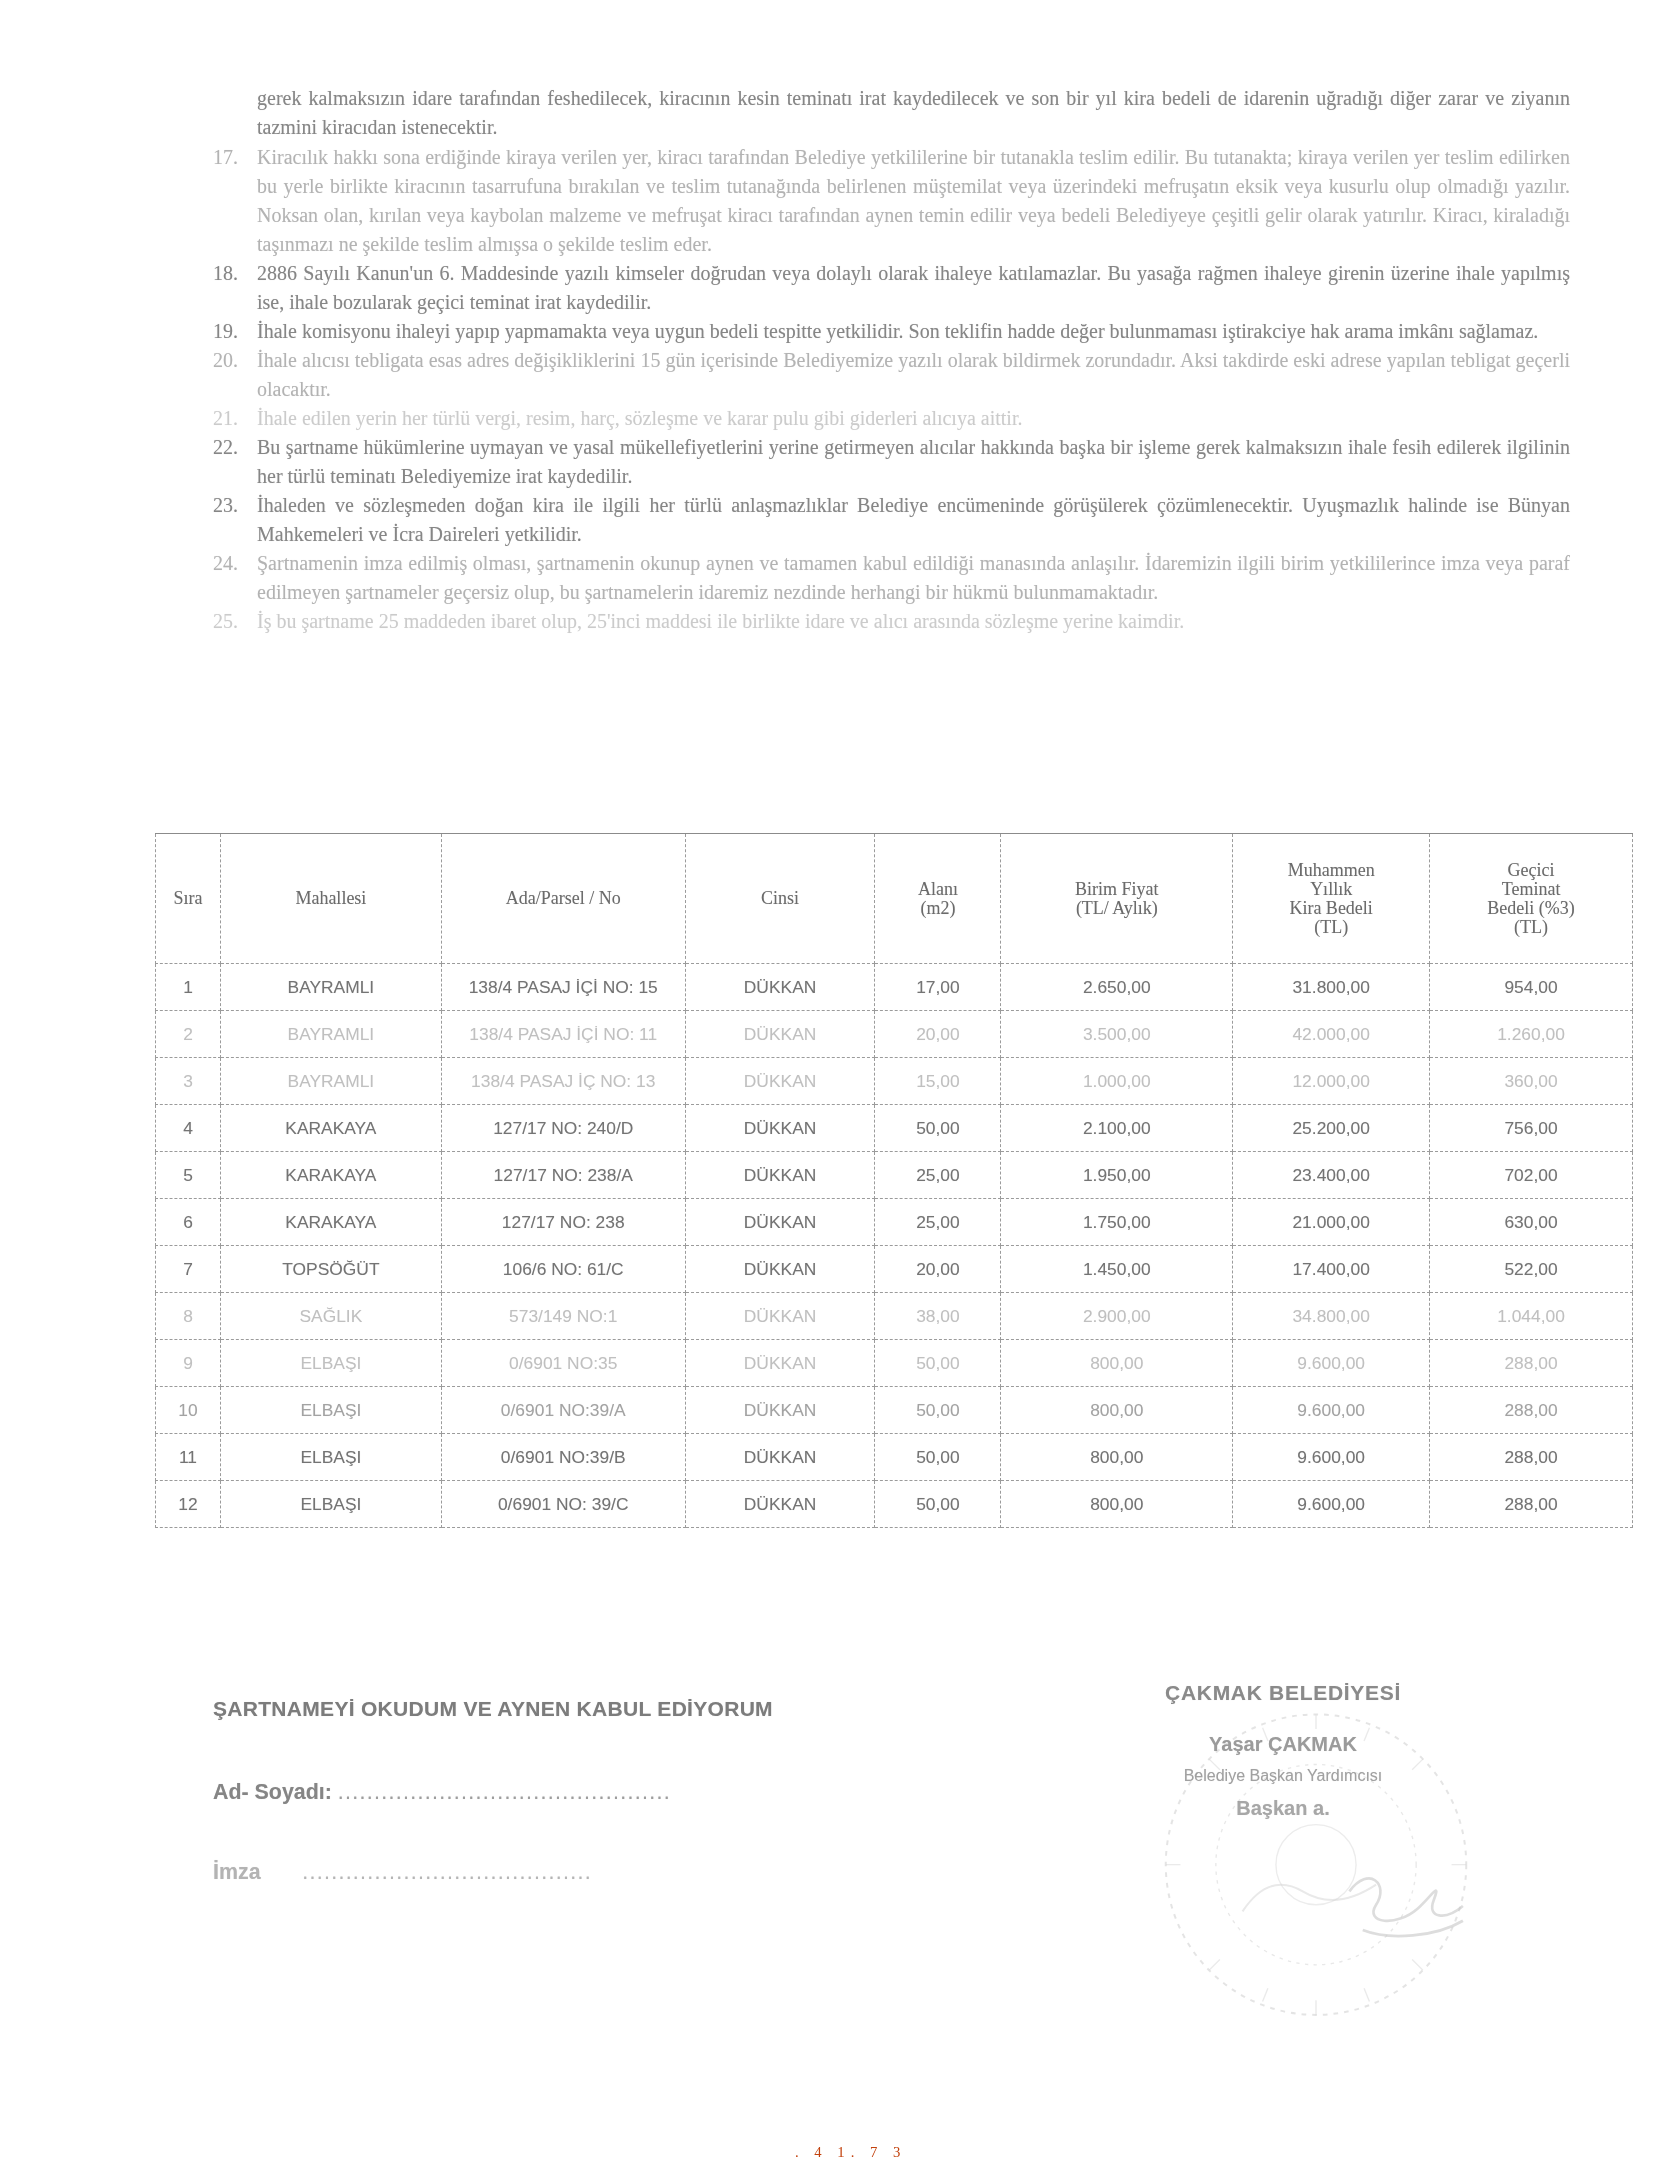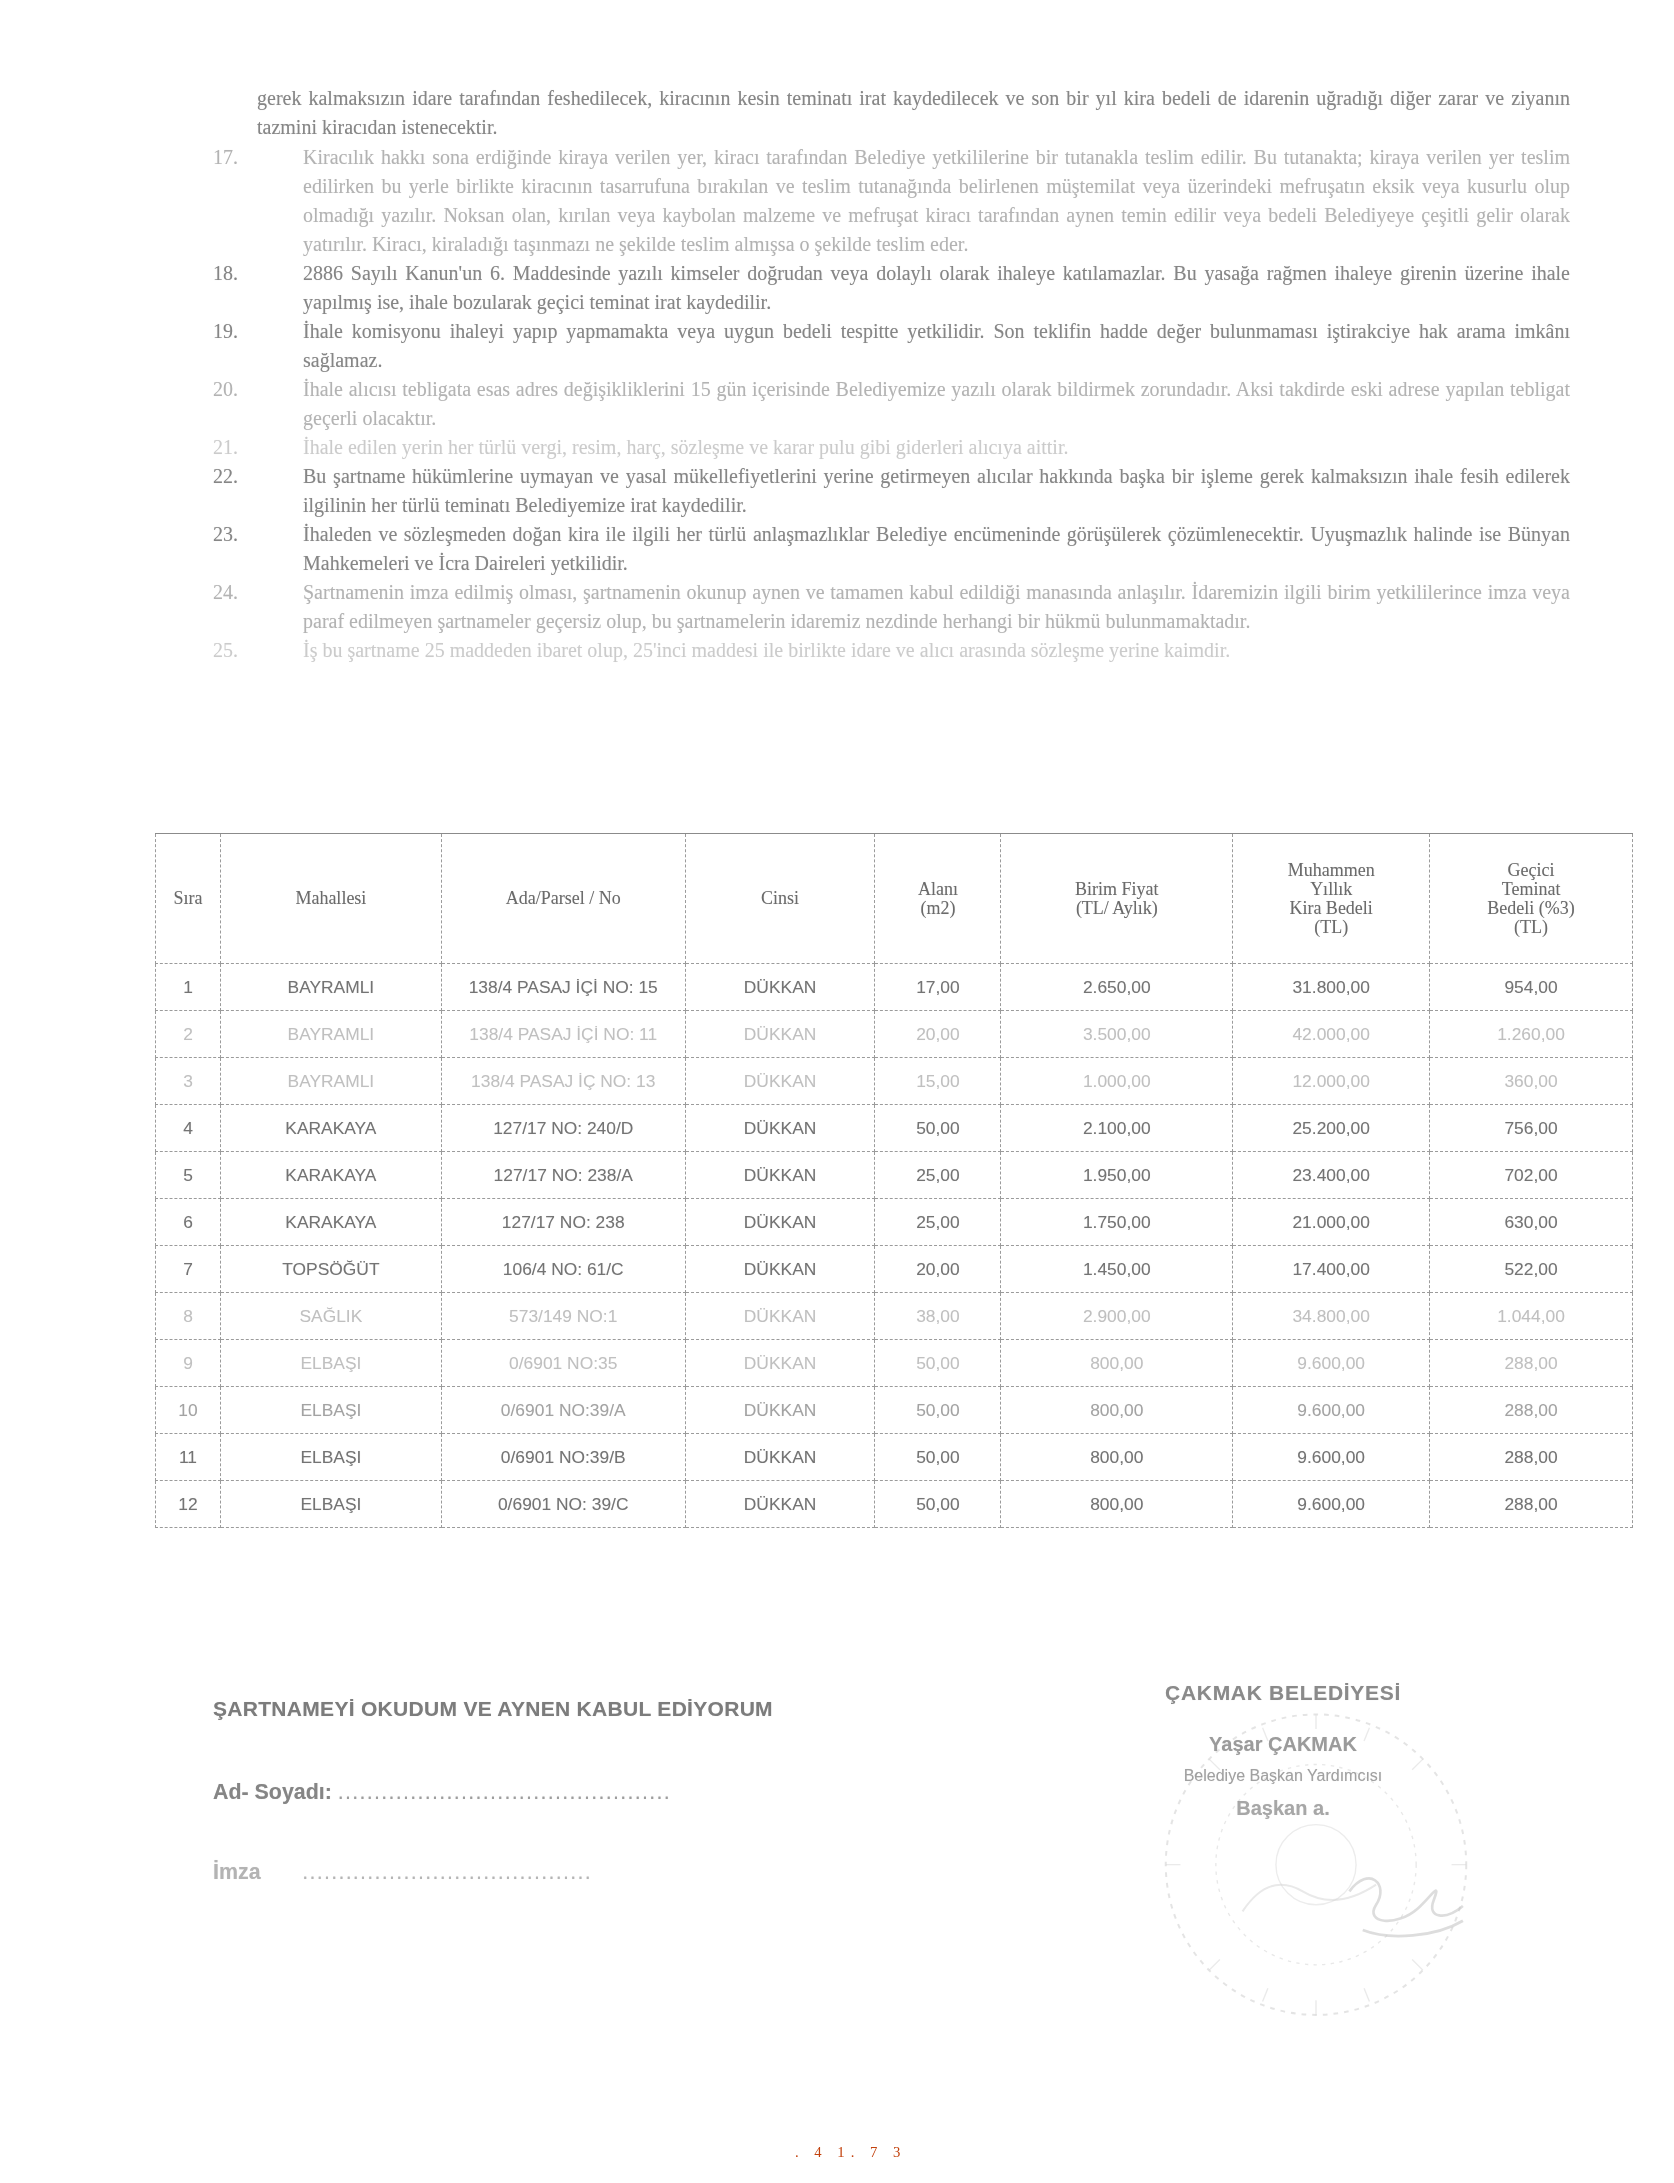--- a/index.html
+++ b/index.html
@@ -13,21 +13,21 @@
   }
   
   .textblock{
     position:absolute;left:213px;top:84px;width:1357px;
     color:#868686;
     font-size:20px;line-height:29px;
     text-align:justify;
     text-shadow:0 0 0.7px rgba(120,120,120,.35);
   }
   .continuation{margin-left:44px;margin-bottom:1.3px;}
-  .clause{display:flex;align-items:flex-start;gap:46px;}
+  .clause{display:flex;align-items:flex-start;}
   .cnum{flex:0 0 44px;white-space:nowrap;}
   .ctext{flex:1 1 auto;text-align:justify;}
   .fade-mid{opacity:.62;}
   .fade-strong{opacity:.42;}
   
   .lease-table{
     position:absolute;left:155px;top:833px;
     width:1478px;
     border-collapse:collapse;
     font-family:"Liberation Sans", sans-serif;
@@ -224,21 +224,21 @@
           <td>127/17 NO: 238</td>
           <td>DÜKKAN</td>
           <td>25,00</td>
           <td>1.750,00</td>
           <td>21.000,00</td>
           <td>630,00</td>
         </tr>
         <tr>
           <td>7</td>
           <td>TOPSÖĞÜT</td>
-          <td>106/4 NO: 61/C</td>
+          <td>106/6 NO: 61/C</td>
           <td>DÜKKAN</td>
           <td>20,00</td>
           <td>1.450,00</td>
           <td>17.400,00</td>
           <td>522,00</td>
         </tr>
         <tr class="row-faded">
           <td>8</td>
           <td>SAĞLIK</td>
           <td>573/149 NO:1</td>

